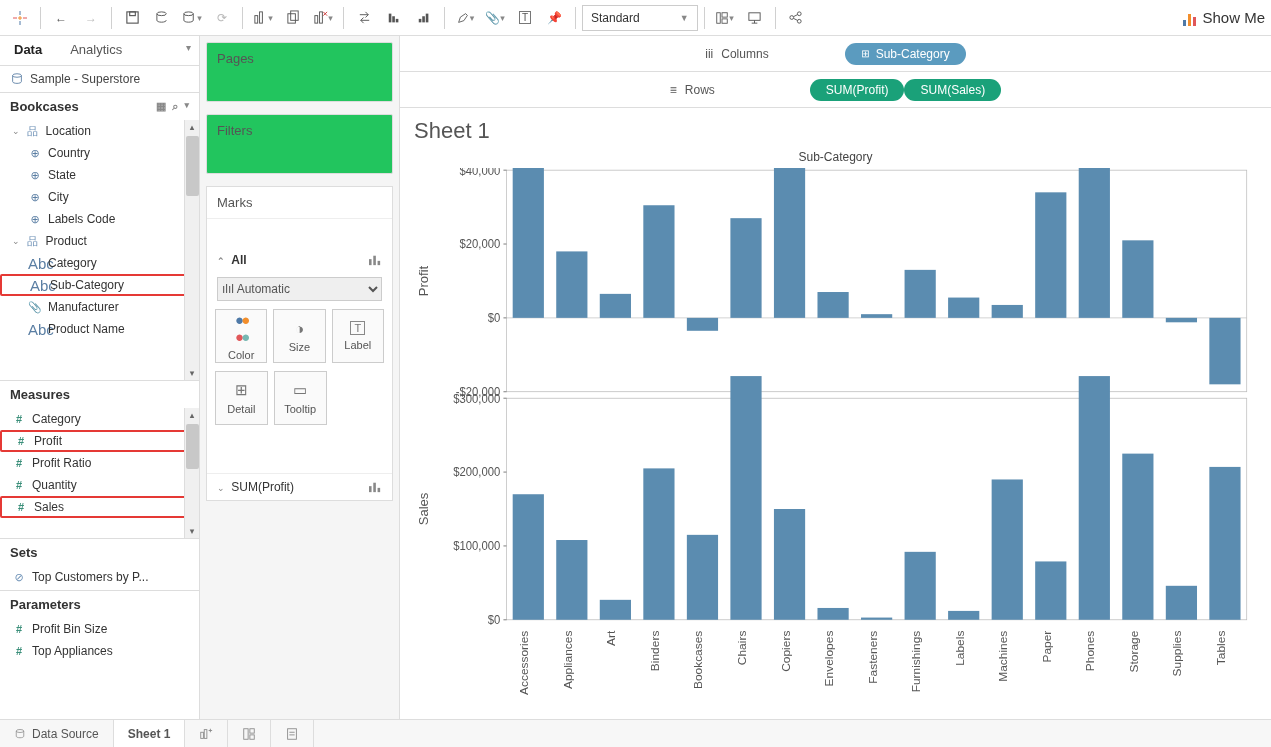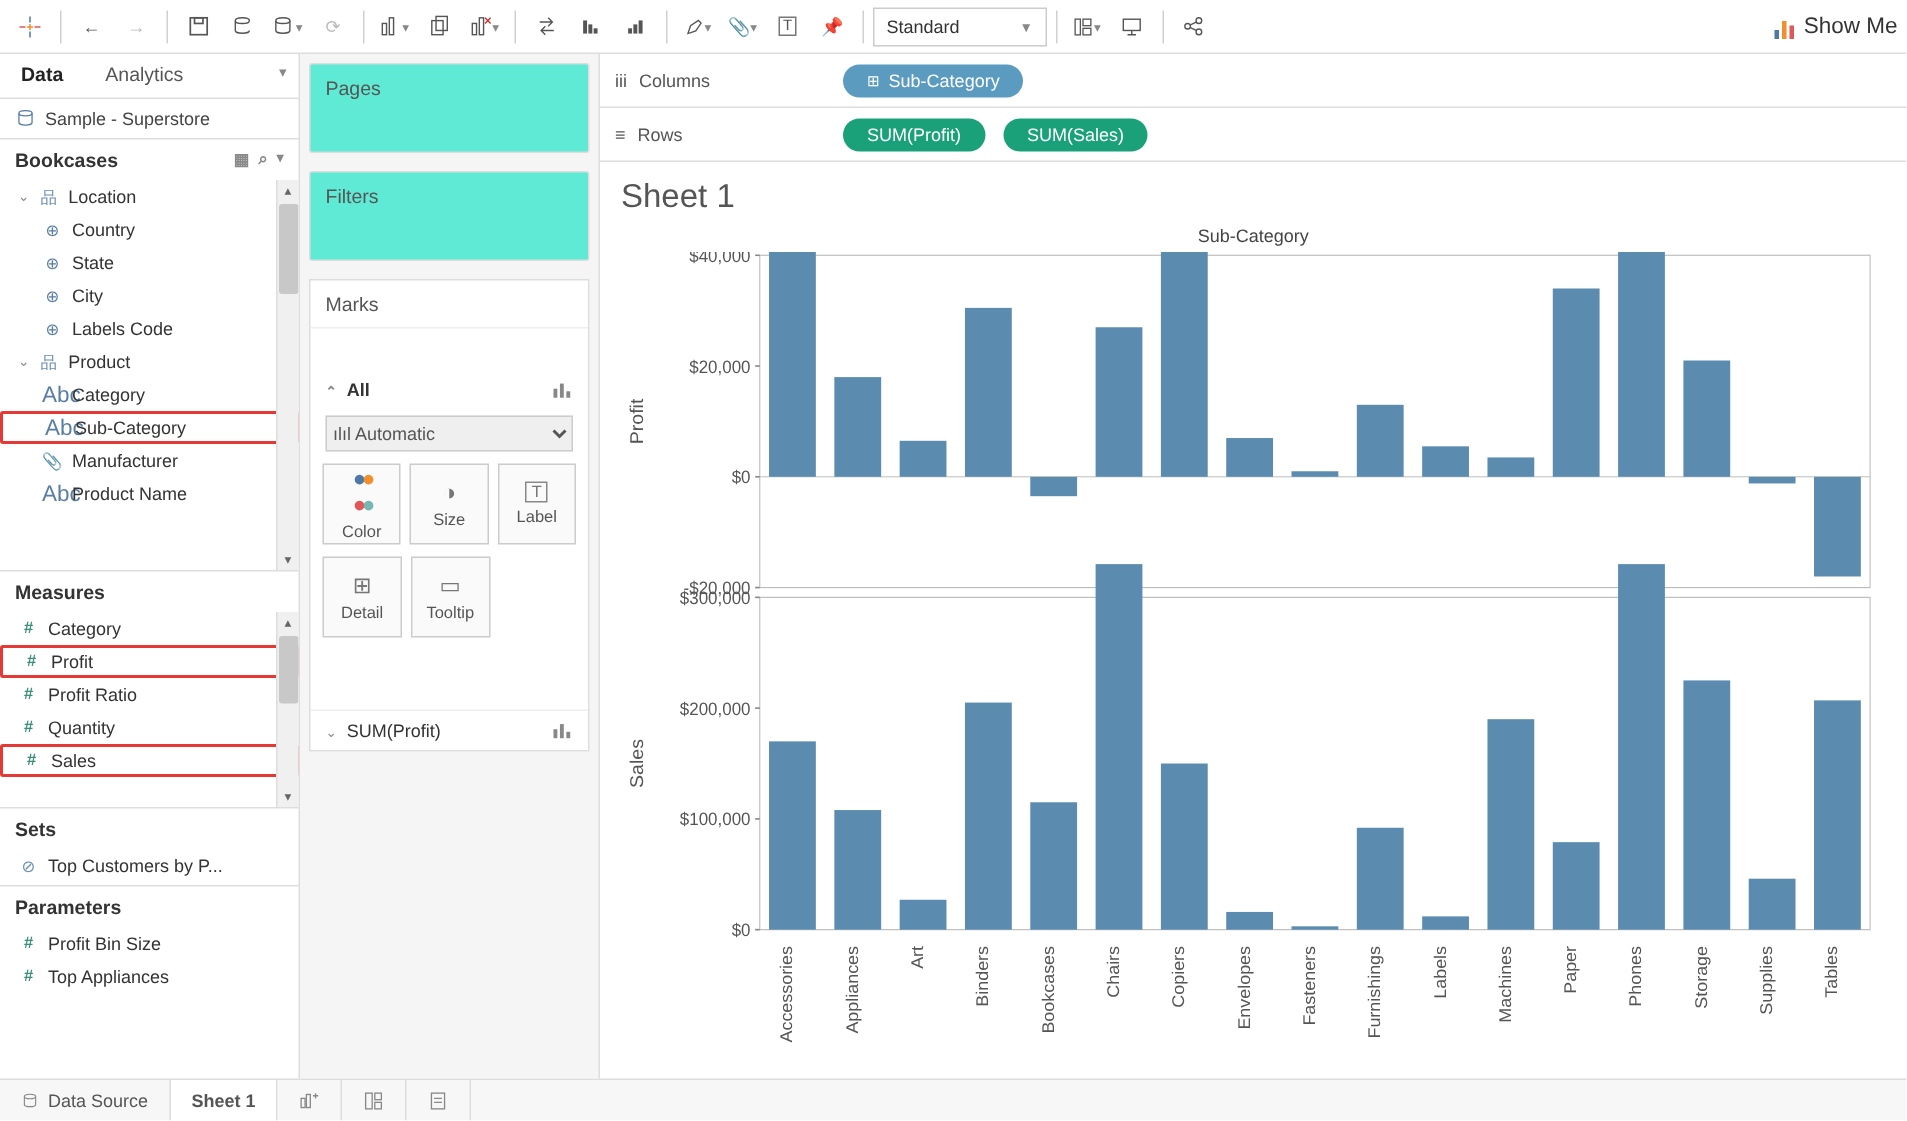--- a/index.html
+++ b/index.html
@@ -28,32 +28,32 @@
   .tree .srow{display:flex;align-items:center;gap:6px;height:22px;padding:0 8px 0 12px;white-space:nowrap;}
   .tree .srow.ind1{padding-left:28px;}
   .ico{width:14px;text-align:center;color:#6b8fb5;font-size:11px;}
   .ico.abc{color:#5a7ea3;font-size:15px;font-weight:400;}
   .ico.num{color:#3b8f7a;font-weight:700;}
   .ico.globe{color:#5a7ea3;}
   .hl{border:2px solid #e53935;border-radius:2px;}
   .scrolltrack{position:absolute;right:0;top:0;width:15px;background:#f0f0f0;border-left:1px solid #ddd;display:flex;flex-direction:column;align-items:center;}
   .scrolltrack .arr{height:14px;font-size:9px;color:#666;display:flex;align-items:center;}
   .scrolltrack .thumb{background:#c8c8c8;width:13px;border-radius:2px;}
-  .shelf{border:1px solid #ddd;background:#5eead4;margin:6px;border-radius:2px;}
+  .shelf{border:1px solid #ddd;background:#22c55e;margin:6px;border-radius:2px;}
   .shelf .title{padding:8px 10px;color:#555;font-size:13px;}
   .shelf.tall{height:60px;}
   .marks{margin:6px;border:1px solid #ddd;background:#fff;}
   .marks .title{padding:8px 10px;color:#555;font-size:13px;border-bottom:1px solid #eee;}
   .marks .mrow{display:flex;align-items:center;justify-content:space-between;padding:6px 10px;}
   .marks .mrow.bold{font-weight:700;margin-top:28px;}
   .marks select{width:100%;margin:4px 10px 8px;width:calc(100% - 20px);height:24px;border:1px solid #ccc;font-size:12px;color:#555;}
   .mbtns{display:flex;gap:6px;padding:0 8px 8px;}
   .mbtn{flex:1;border:1px solid #ccc;height:54px;display:flex;flex-direction:column;align-items:center;justify-content:center;gap:4px;font-size:11px;color:#555;background:#fafafa;}
   .mbtn .mi{font-size:15px;color:#777;}
-  .pillshelf{display:flex;align-items:center;height:36px;border-bottom:1px solid #ddd;padding:0 10px;gap:12px;}
+  .pillshelf{display:flex;align-items:center;height:36px;border-bottom:1px solid #ddd;padding:0 10px;justify-content:center;}
   .pillshelf .lab{display:flex;align-items:center;gap:8px;color:#555;width:140px;}
   .pill{border-radius:14px;padding:4px 16px;color:#fff;font-size:12px;display:flex;align-items:center;gap:6px;}
   .pill.blue{background:#5b9bbf;}
   .pill.green{background:#1aa179;}
   .sheet-title{font-size:22px;color:#555;padding:10px 14px 4px;}
   .chartwrap{flex:1;padding:0 14px 8px;display:flex;flex-direction:column;min-height:0;}
   .chart-title{text-align:center;font-size:12px;color:#444;margin:2px 0 4px;}
   .chartsvg{flex:1;min-height:0;}
   .bottombar{height:28px;border-top:1px solid #ddd;display:flex;align-items:center;background:#f7f7f7;}
   .btab{padding:4px 14px;border-right:1px solid #ddd;color:#555;height:100%;display:flex;align-items:center;gap:6px;}

